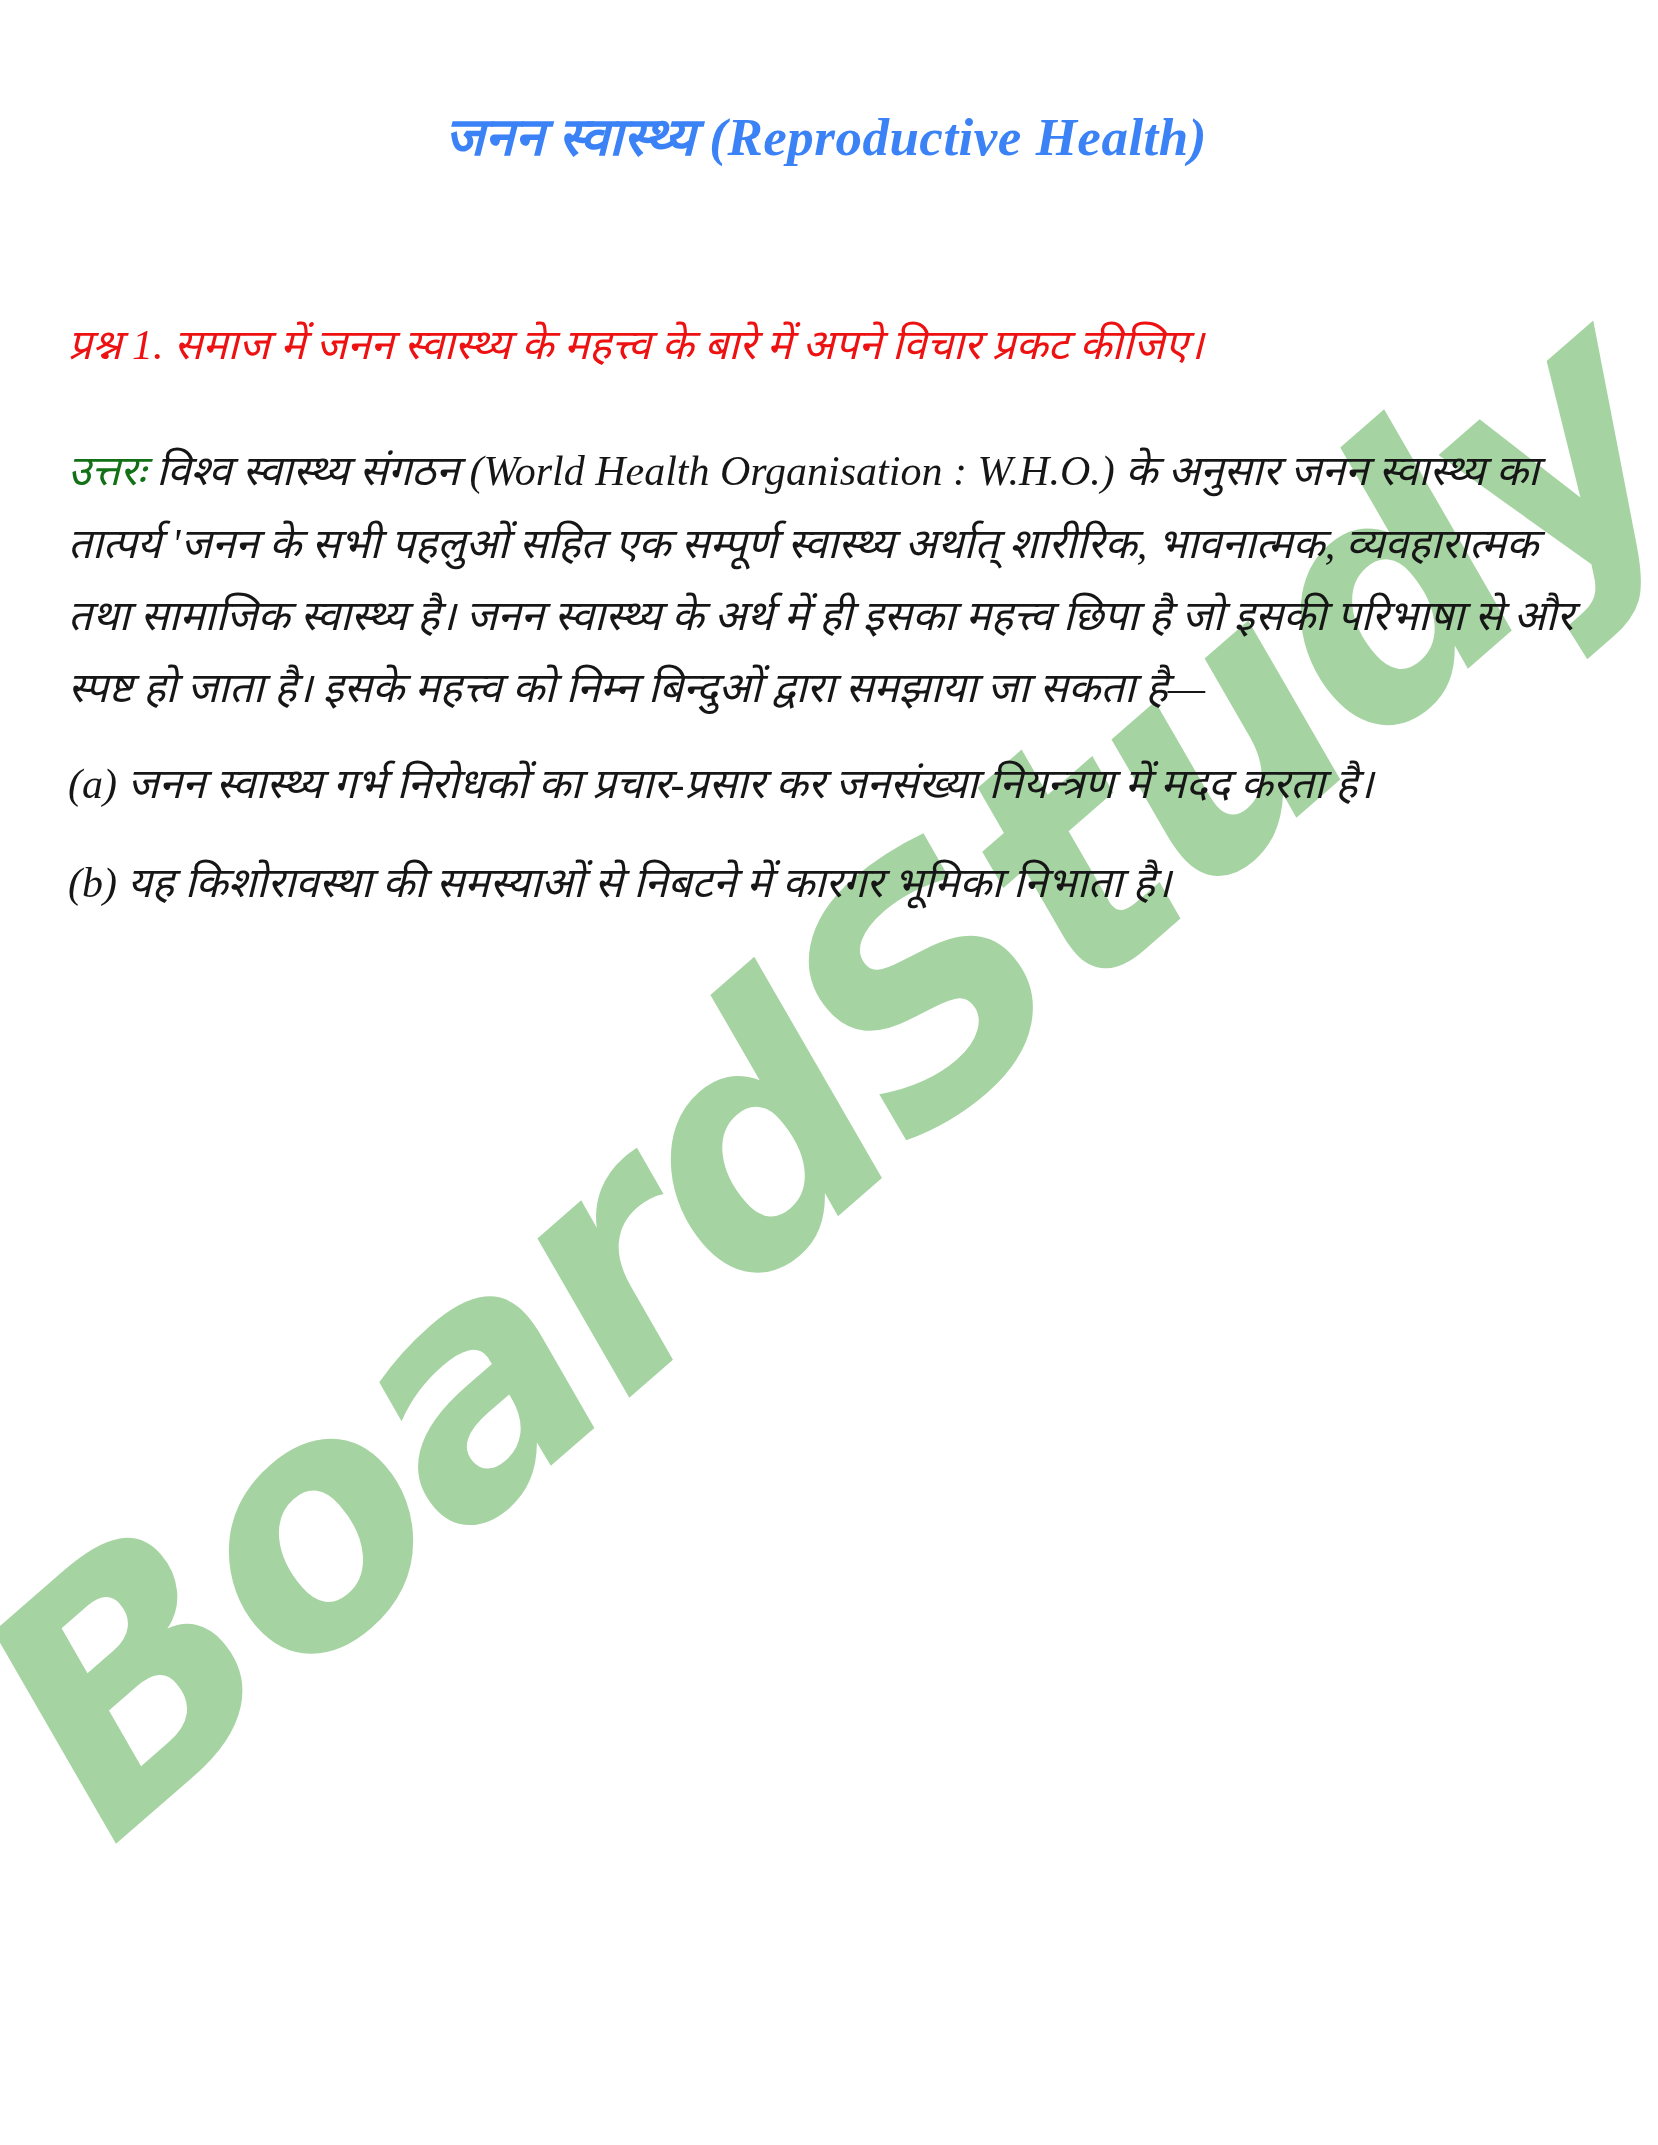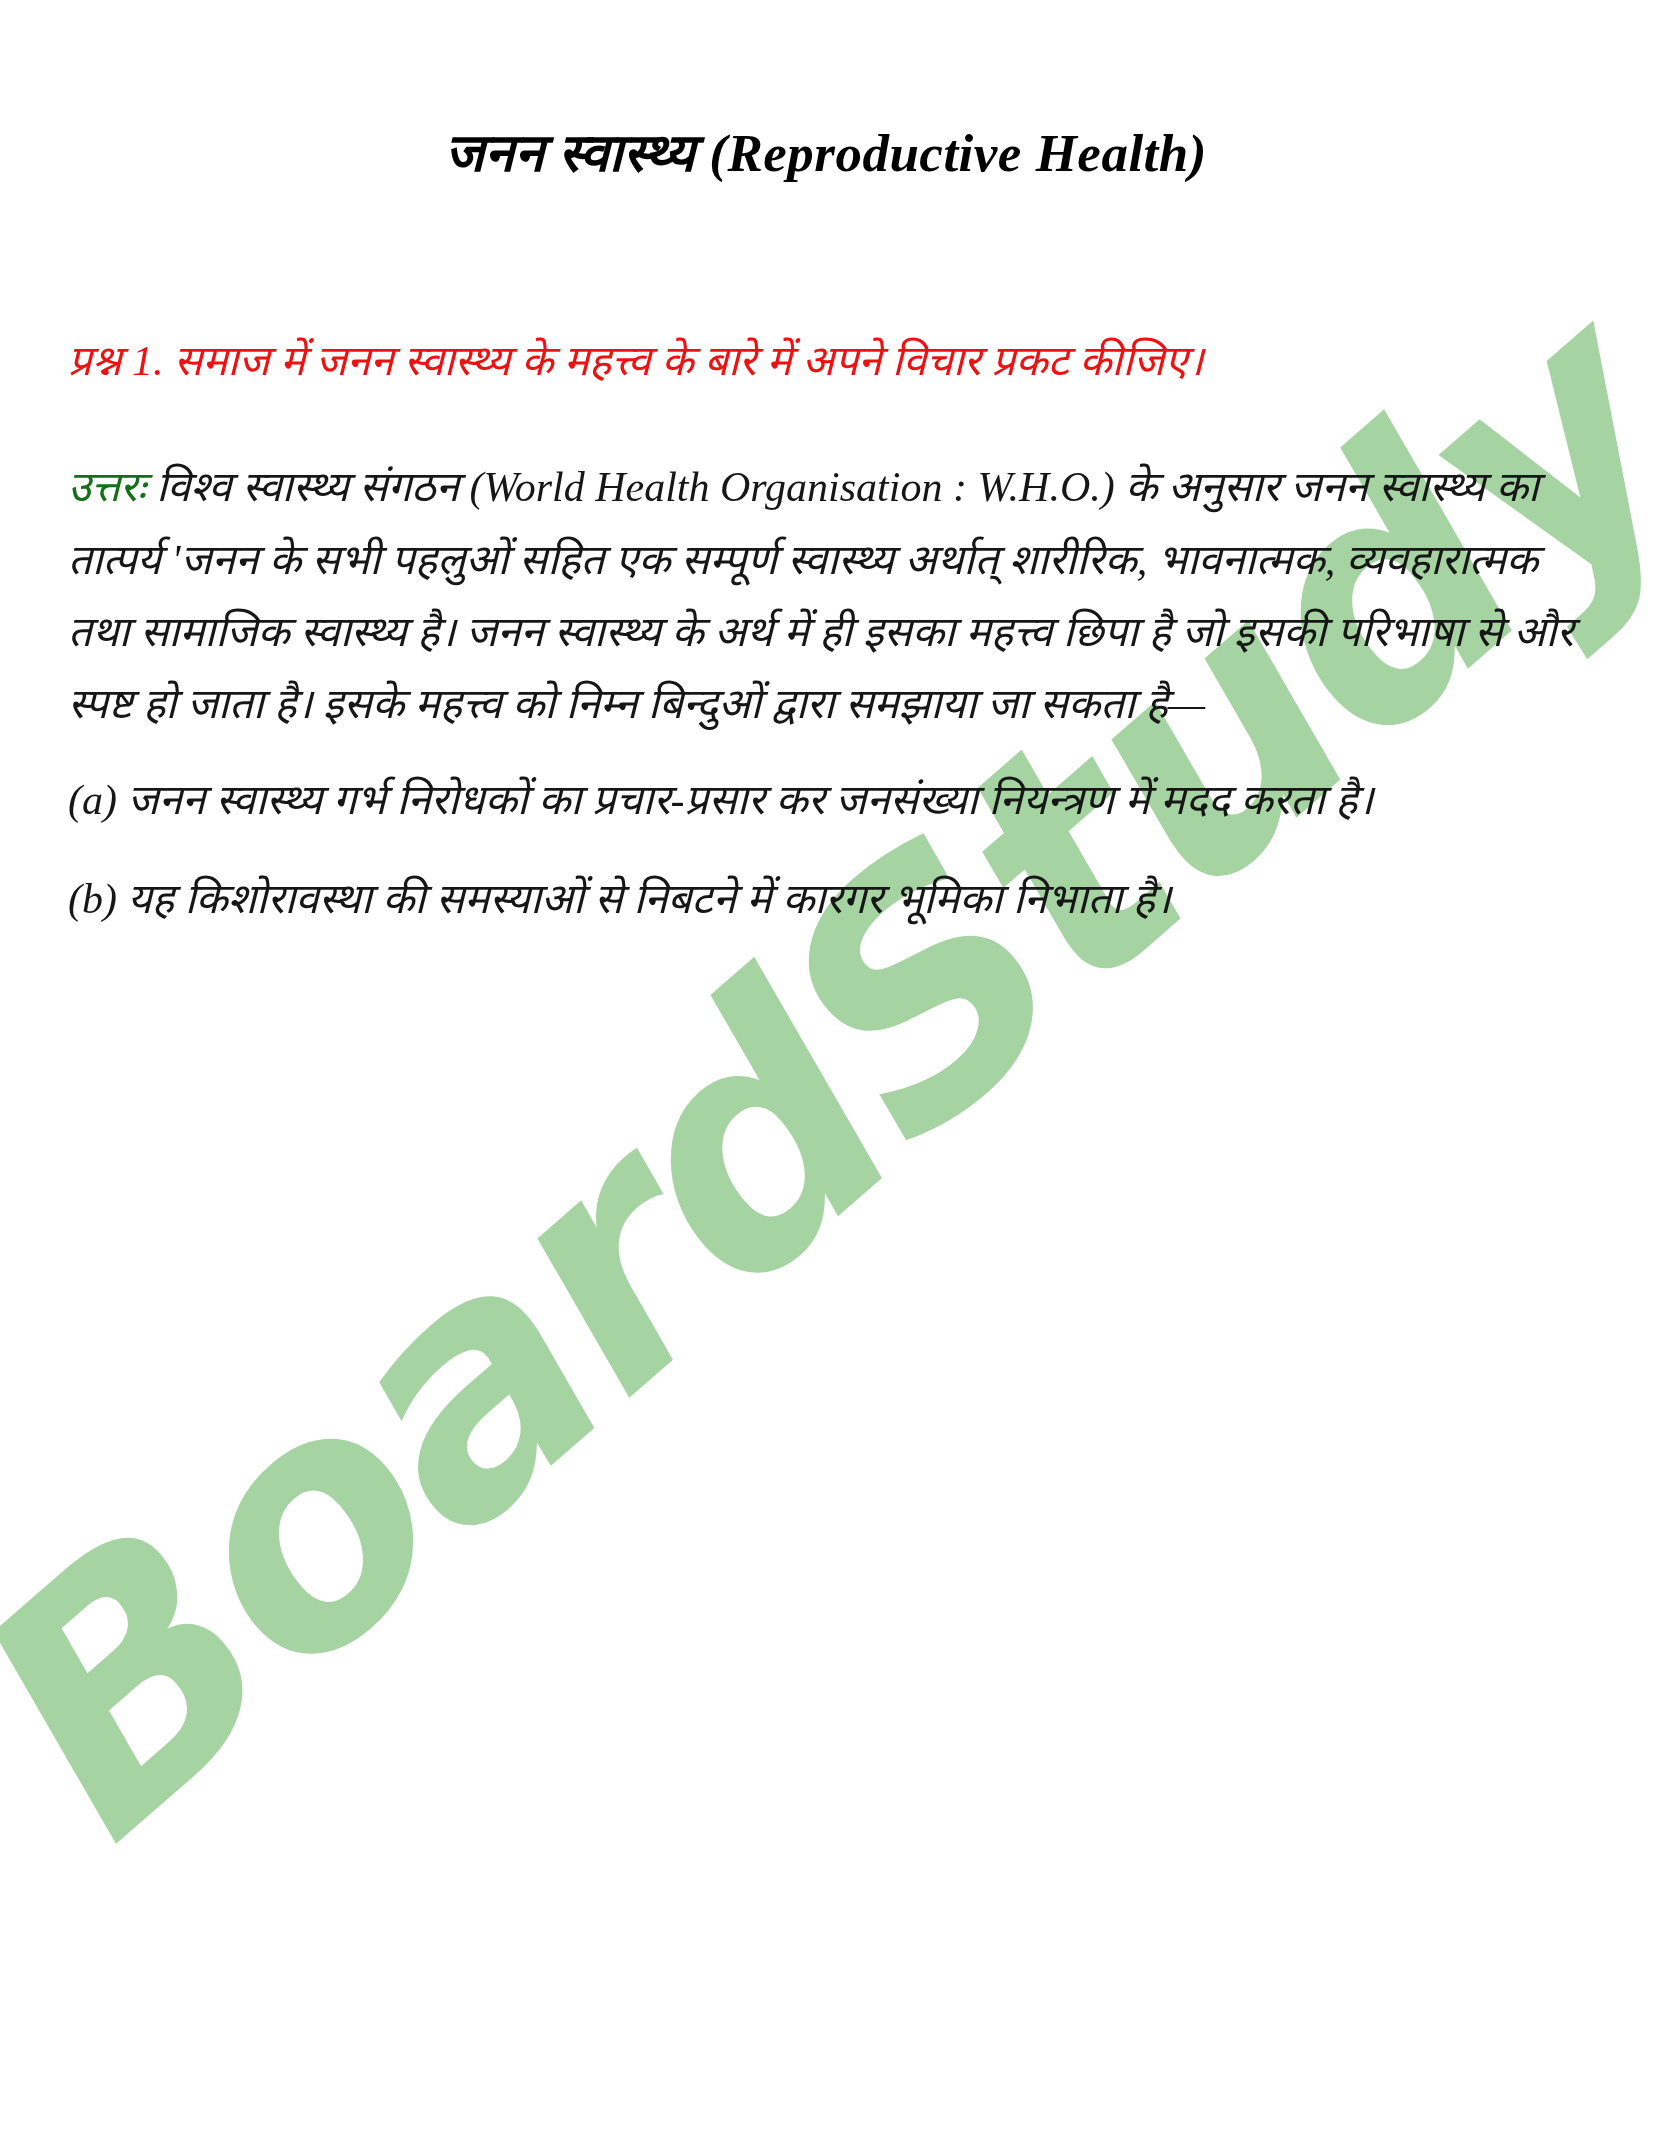--- a/index.html
+++ b/index.html
@@ -125,21 +125,21 @@
 <body>
 
 <div class="page" style="background: rgb(255, 255, 255);">
 
   <div class="watermark">
     <div class="watermark-text" style="color: rgb(158, 208, 154); transform: translate(-50%, -50%) rotate(-41deg);">BoardStudy</div>
   </div>
 
   <div class="content">
 
-    <h1 class="doc-title" style="color: #000000; margin-top: 16px;">जनन स्वास्थ्य (Reproductive Health)</h1>
+    <h1 class="doc-title" style="color: #3b82f6;">जनन स्वास्थ्य (Reproductive Health)</h1>
 
     <p class="question" style="color: rgb(238, 17, 17);">प्रश्न 1. समाज में जनन स्वास्थ्य के महत्त्व के बारे में अपने विचार प्रकट कीजिए।</p>
 
     <div class="answer-block">
 
       <p class="para tight">
         <span class="answer-label" style="color: rgb(18, 112, 22);">उत्तरः</span>
         <span>विश्व स्वास्थ्य संगठन (World Health Organisation : W.H.O.) के अनुसार जनन स्वास्थ्य का तात्पर्य 'जनन के सभी पहलुओं सहित एक सम्पूर्ण स्वास्थ्य अर्थात् शारीरिक, भावनात्मक, व्यवहारात्मक तथा सामाजिक स्वास्थ्य है। जनन स्वास्थ्य के अर्थ में ही इसका महत्त्व छिपा है जो इसकी परिभाषा से और स्पष्ट हो जाता है। इसके महत्त्व को निम्न बिन्दुओं द्वारा समझाया जा सकता है—</span>
       </p>
 

